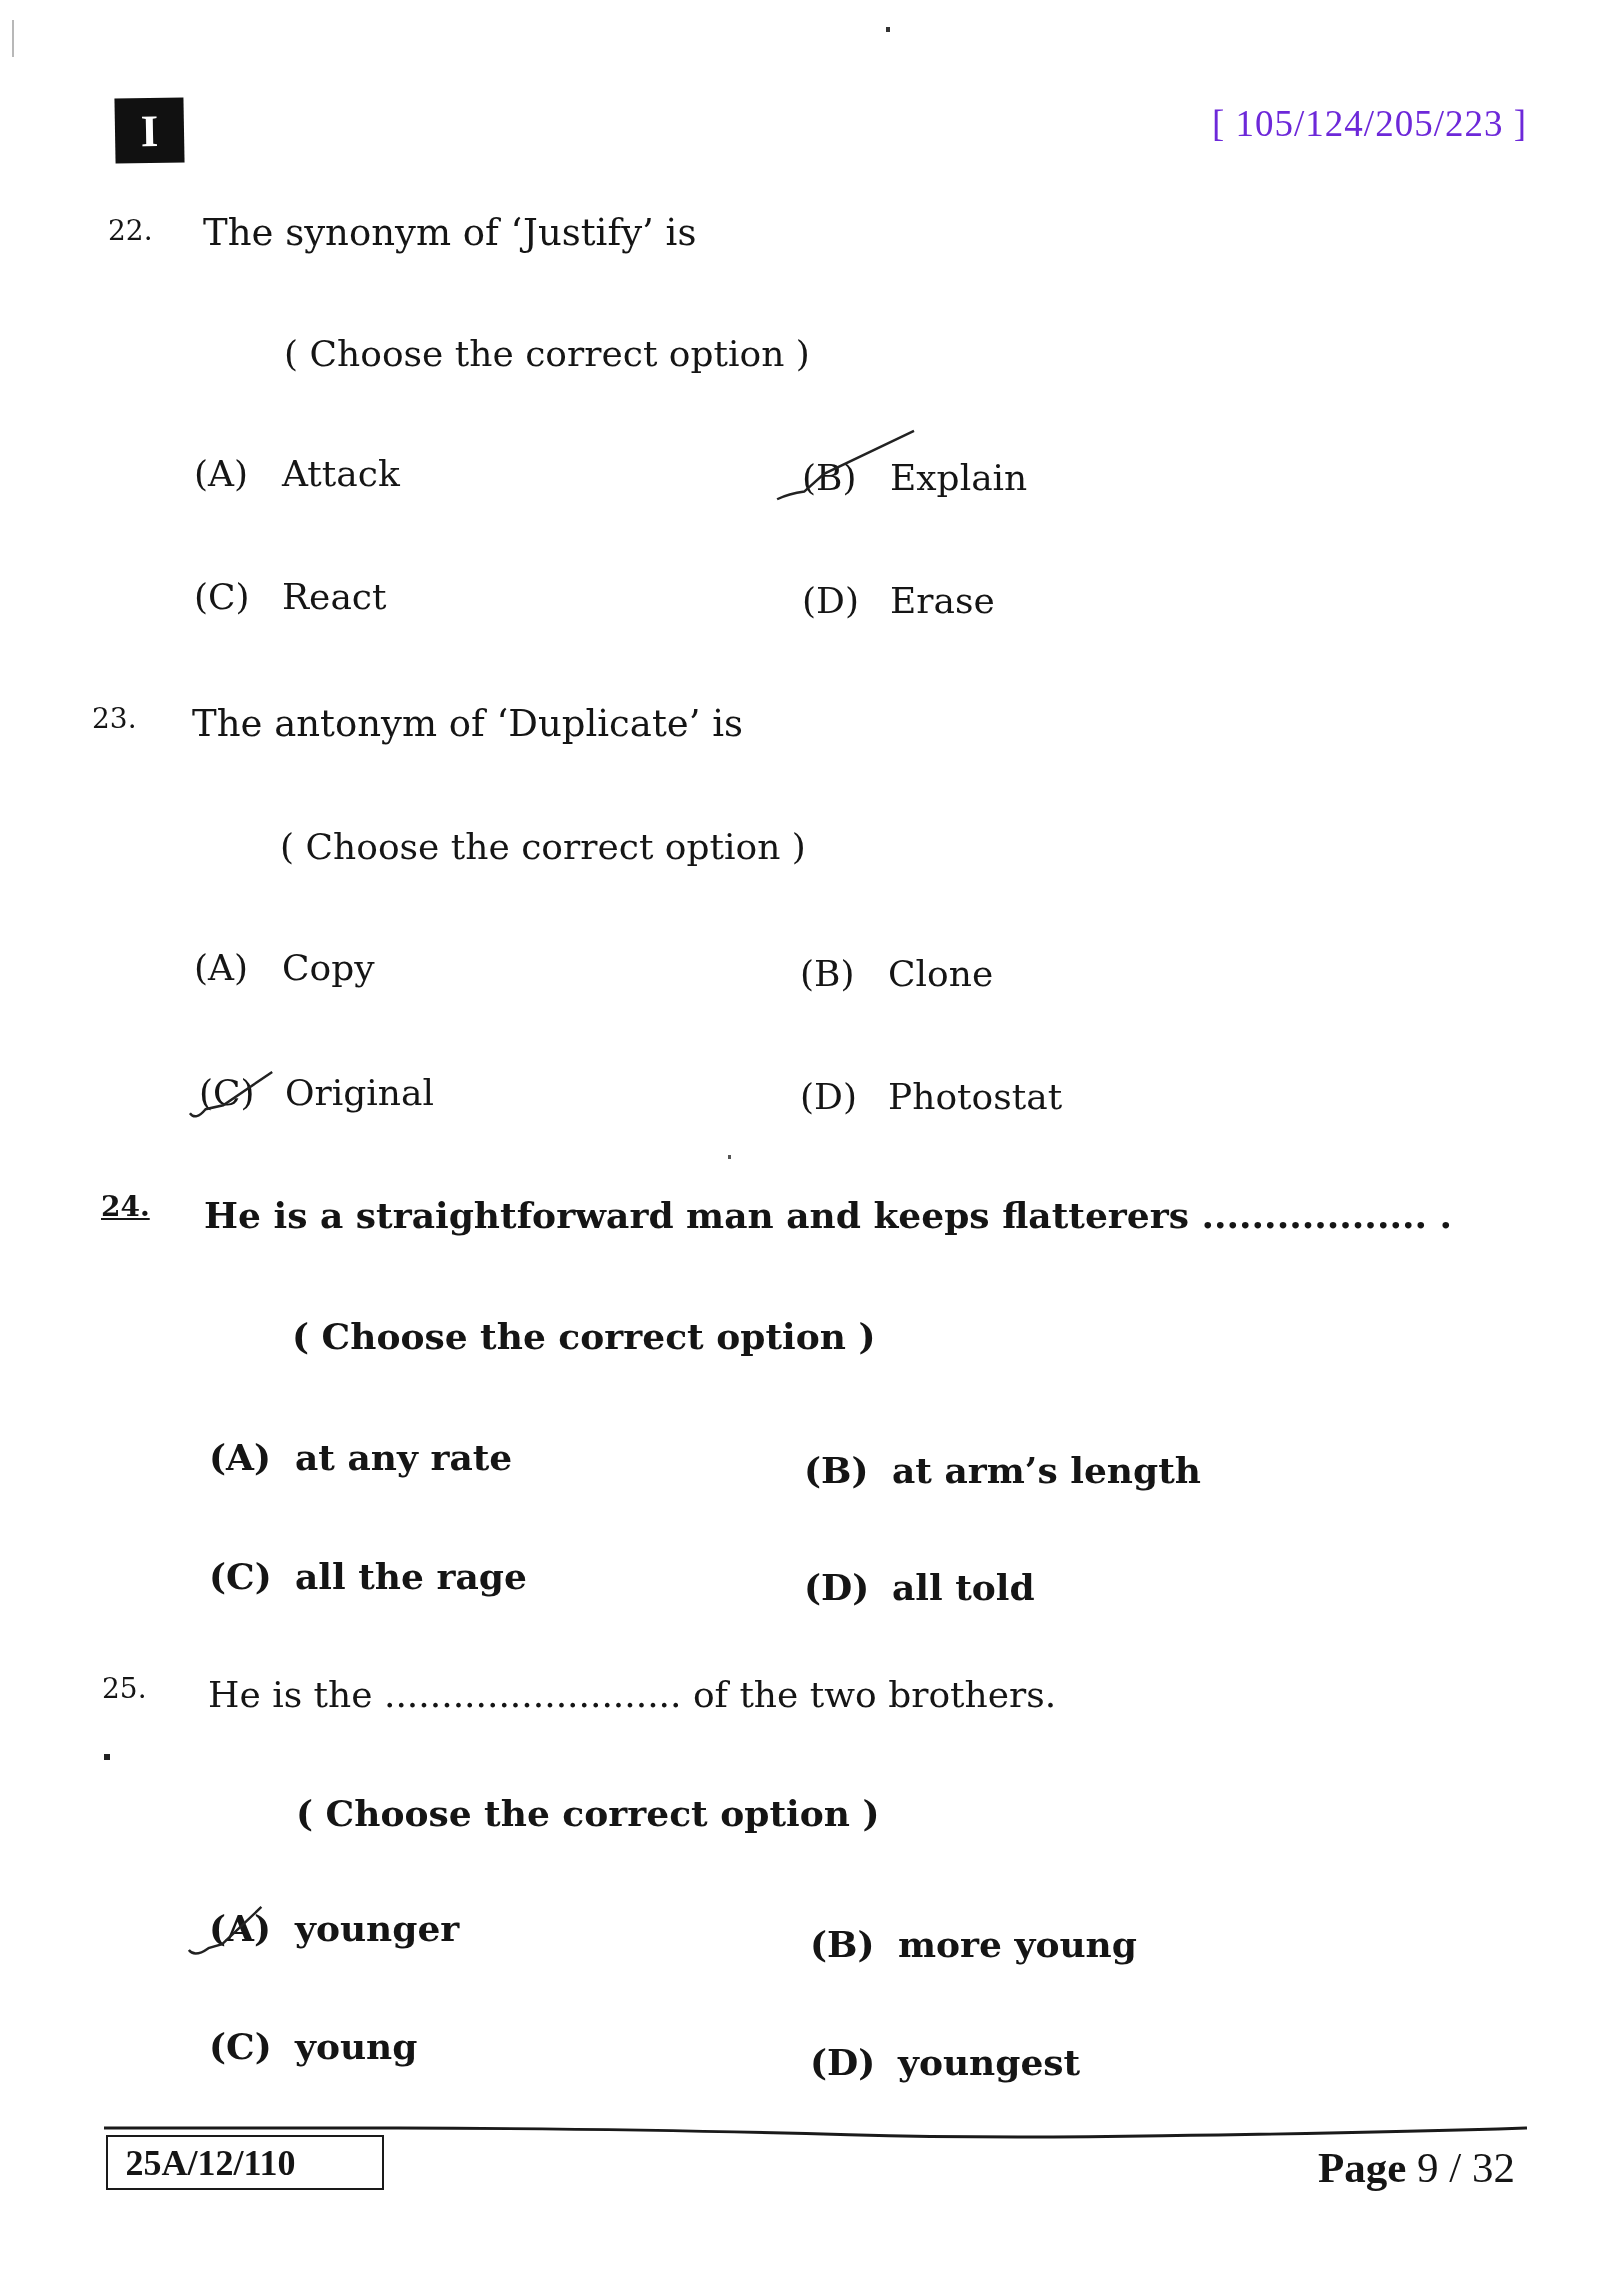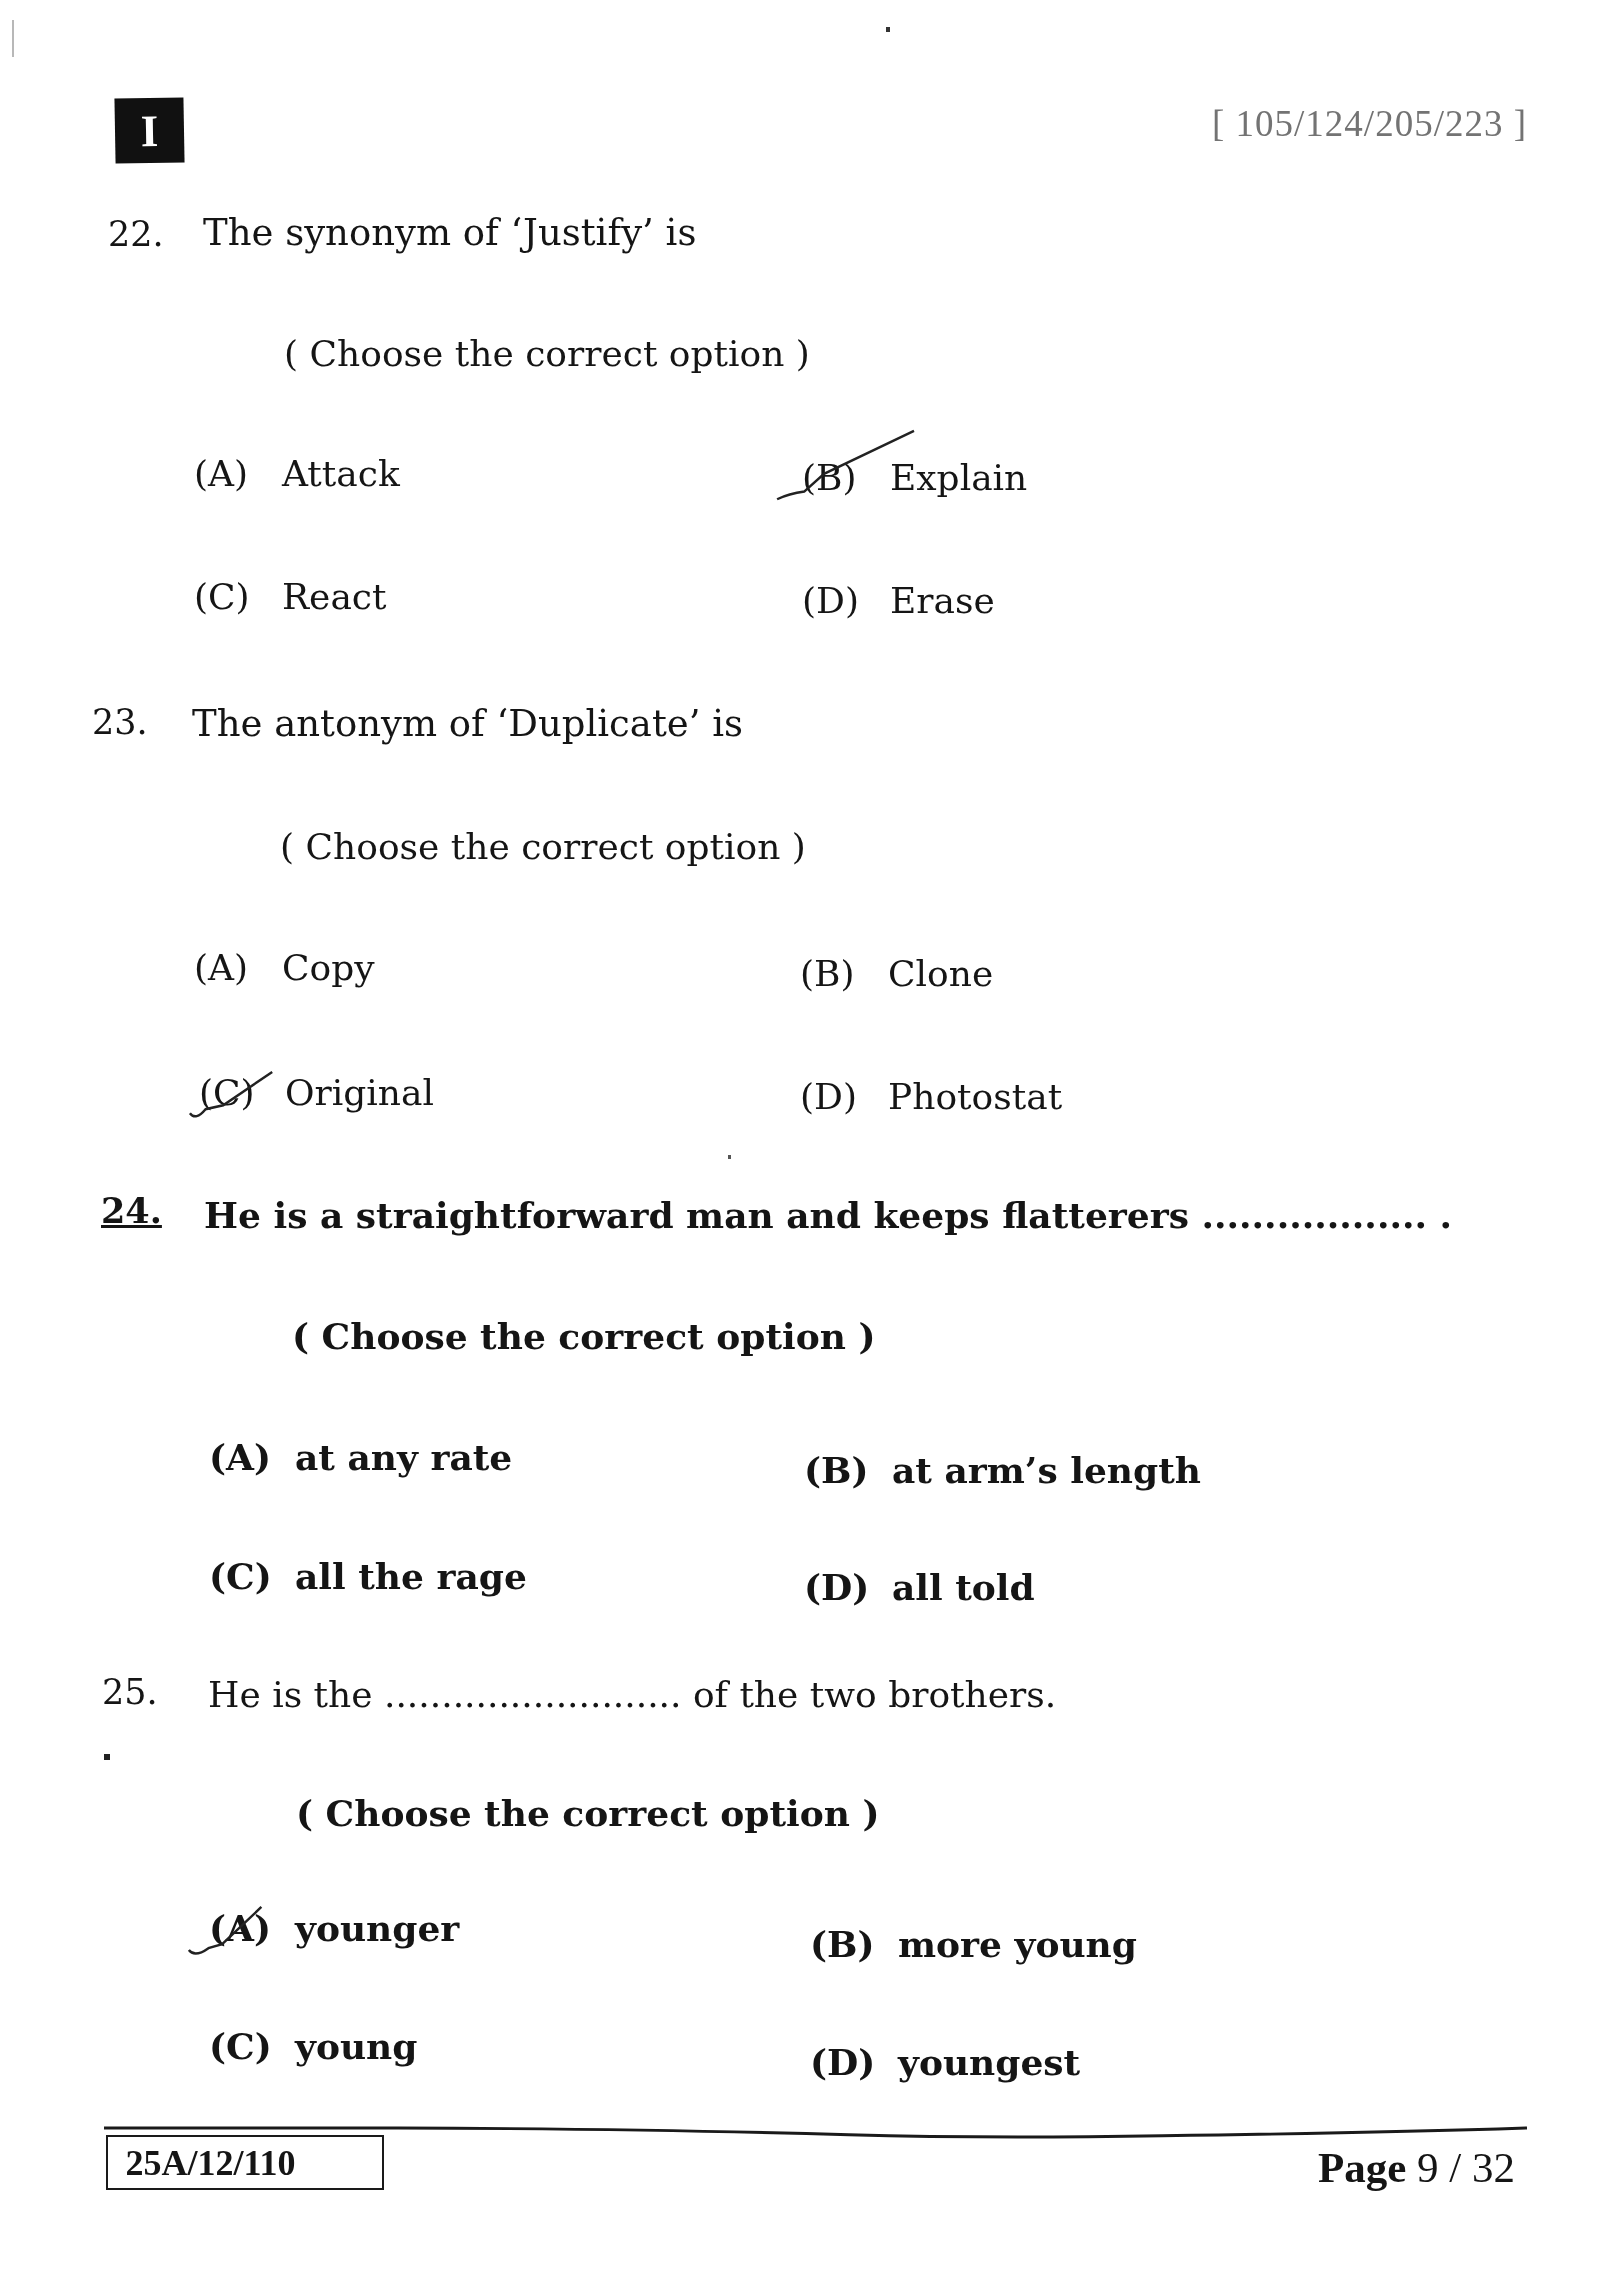--- a/index.html
+++ b/index.html
@@ -9,22 +9,22 @@
     color: #151515;
   }
   .abs { position: absolute; white-space: nowrap; }
   .scan-mark { position: absolute; background: #b8b8b8; }
   .set-box {
     position: absolute; left: 115px; top: 98px; width: 69px; height: 65px;
     background: #111; color: #fff; display: flex; align-items: center; justify-content: center;
     font-family: "Liberation Serif", serif; font-weight: bold; font-size: 45px;
     transform: rotate(-1deg);
   }
-  .code { font-family: "Liberation Serif", serif; font-size: 37px; letter-spacing: 1px; color: #737373; }
-  .qnum { font-size: 35px; }
+  .code { font-family: "Liberation Serif", serif; font-size: 37px; letter-spacing: 1px; color: #6d28d9; }
+  .qnum { font-size: 28px; }
   .qtext { font-size: 37px; }
   .instr { font-size: 36px; }
   .opt { font-size: 36px; display: flex; align-items: baseline; }
   .opt .lbl { display: inline-block; width: 88px; }
   .opt .val { display: inline-block; }
   .tick { position: absolute; pointer-events: none; }
   .footer-rule { position: absolute; left: 104px; top: 2125px; width: 1423px; height: 13.7px; }
   .series-box {
     position: absolute; left: 106px; top: 2135px; width: 278px; height: 55px;
     border: 2.9px solid #1a1a1a; box-sizing: border-box;

